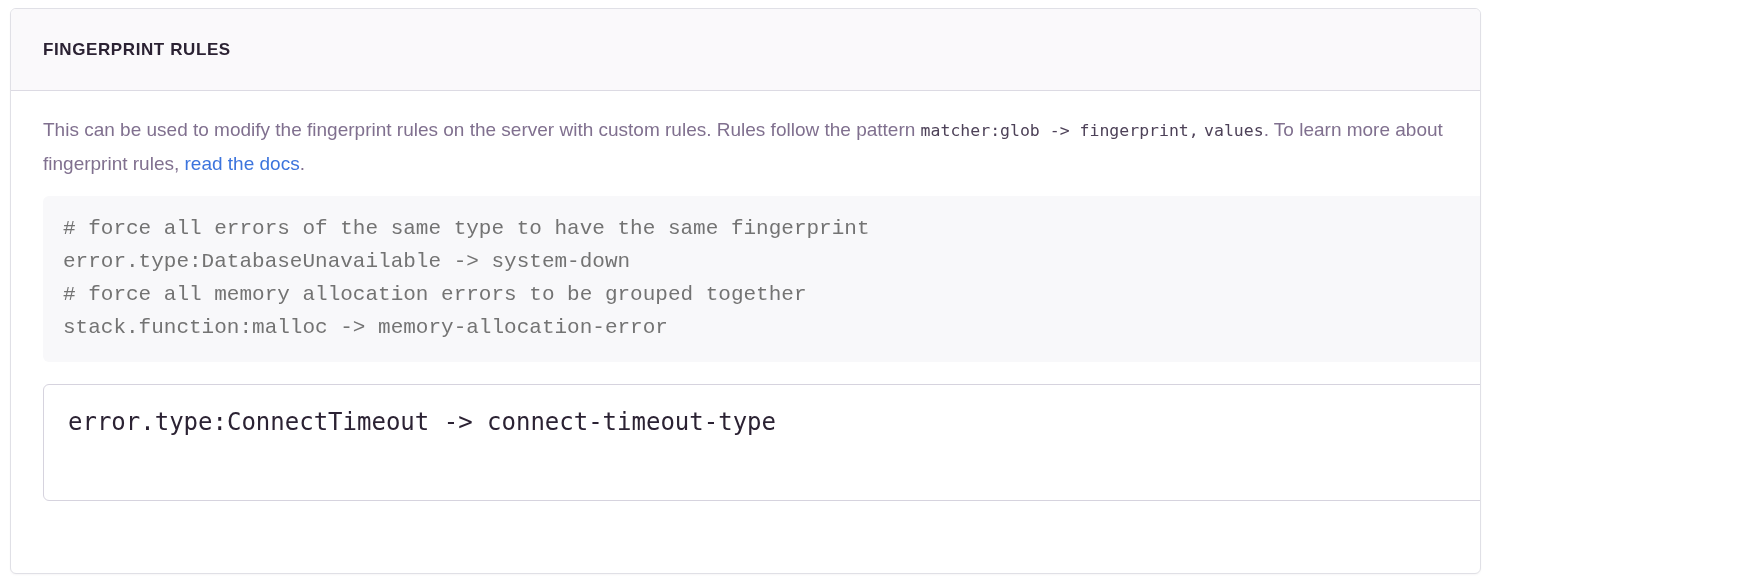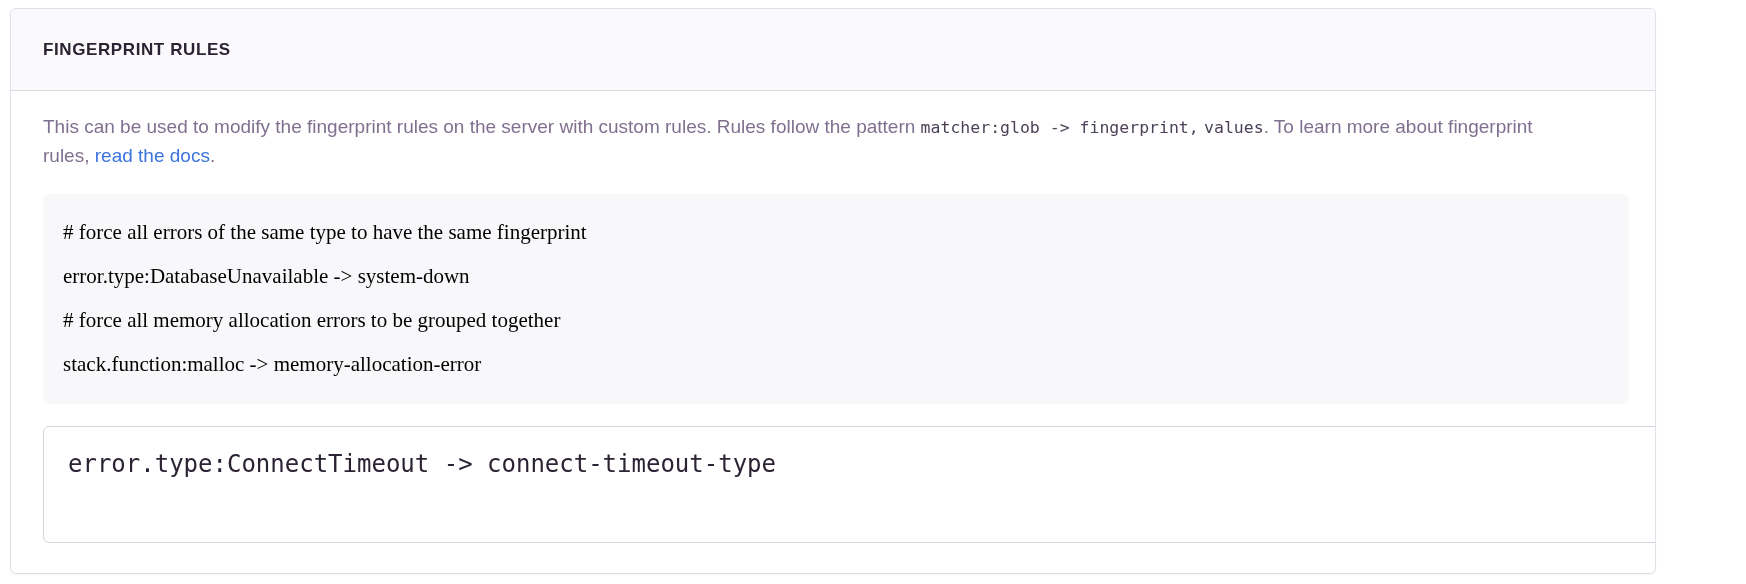--- a/index.html
+++ b/index.html
@@ -19,21 +19,21 @@
     position: relative;
     width: 1746px;
     height: 584px;
     background: #ffffff;
     box-sizing: border-box;
     padding: 8px 10px 10px 10px;
   }
 
   .panel {
     position: relative;
-    width: 1646px;
+    width: 1471px;
     height: 566px;
     box-sizing: border-box;
     background: #ffffff;
     border: 1px solid #e0e0e6;
     border-radius: 6px;
     box-shadow: 0 1px 2px rgba(43, 34, 51, 0.04);
     overflow: hidden;
   }
 
   .panel-header {
@@ -54,24 +54,24 @@
     text-transform: uppercase;
     line-height: 1;
   }
 
   .panel-body {
     padding: 22px 32px 0 32px;
   }
 
   .description {
     font-size: 19px;
-    line-height: 28px;
+    line-height: 33px;
     color: #80708f;
     max-width: 1510px;
-    margin: 0 0 24px 0;
+    margin: 0 0 16px 0;
   }
 
   .description .inline-code {
     font-family: "DejaVu Sans Mono", "Liberation Mono", monospace;
     font-size: 16.5px;
     color: #4d4158;
     white-space: nowrap;
   }
 
   .description .doc-link {
@@ -84,24 +84,24 @@
     background: #f8f8fa;
     border-radius: 6px;
     padding: 16px 20px 18px 20px;
     margin: 0 0 22px 0;
     width: 1586px;
     box-sizing: border-box;
   }
 
   .code-block pre {
     margin: 0;
-    font-family: Liberation Serif, serif;
+    font-family: Liberation Mono, monospace;
     font-size: 21px;
-    line-height: 44px;
-    color: #000000;
+    line-height: 33px;
+    color: #737373;
     white-space: pre;
   }
 
   .rule-input {
     display: block;
     width: 1660px;
     height: 117px;
     box-sizing: border-box;
     border: 1px solid #d6d3de;
     border-radius: 6px;

